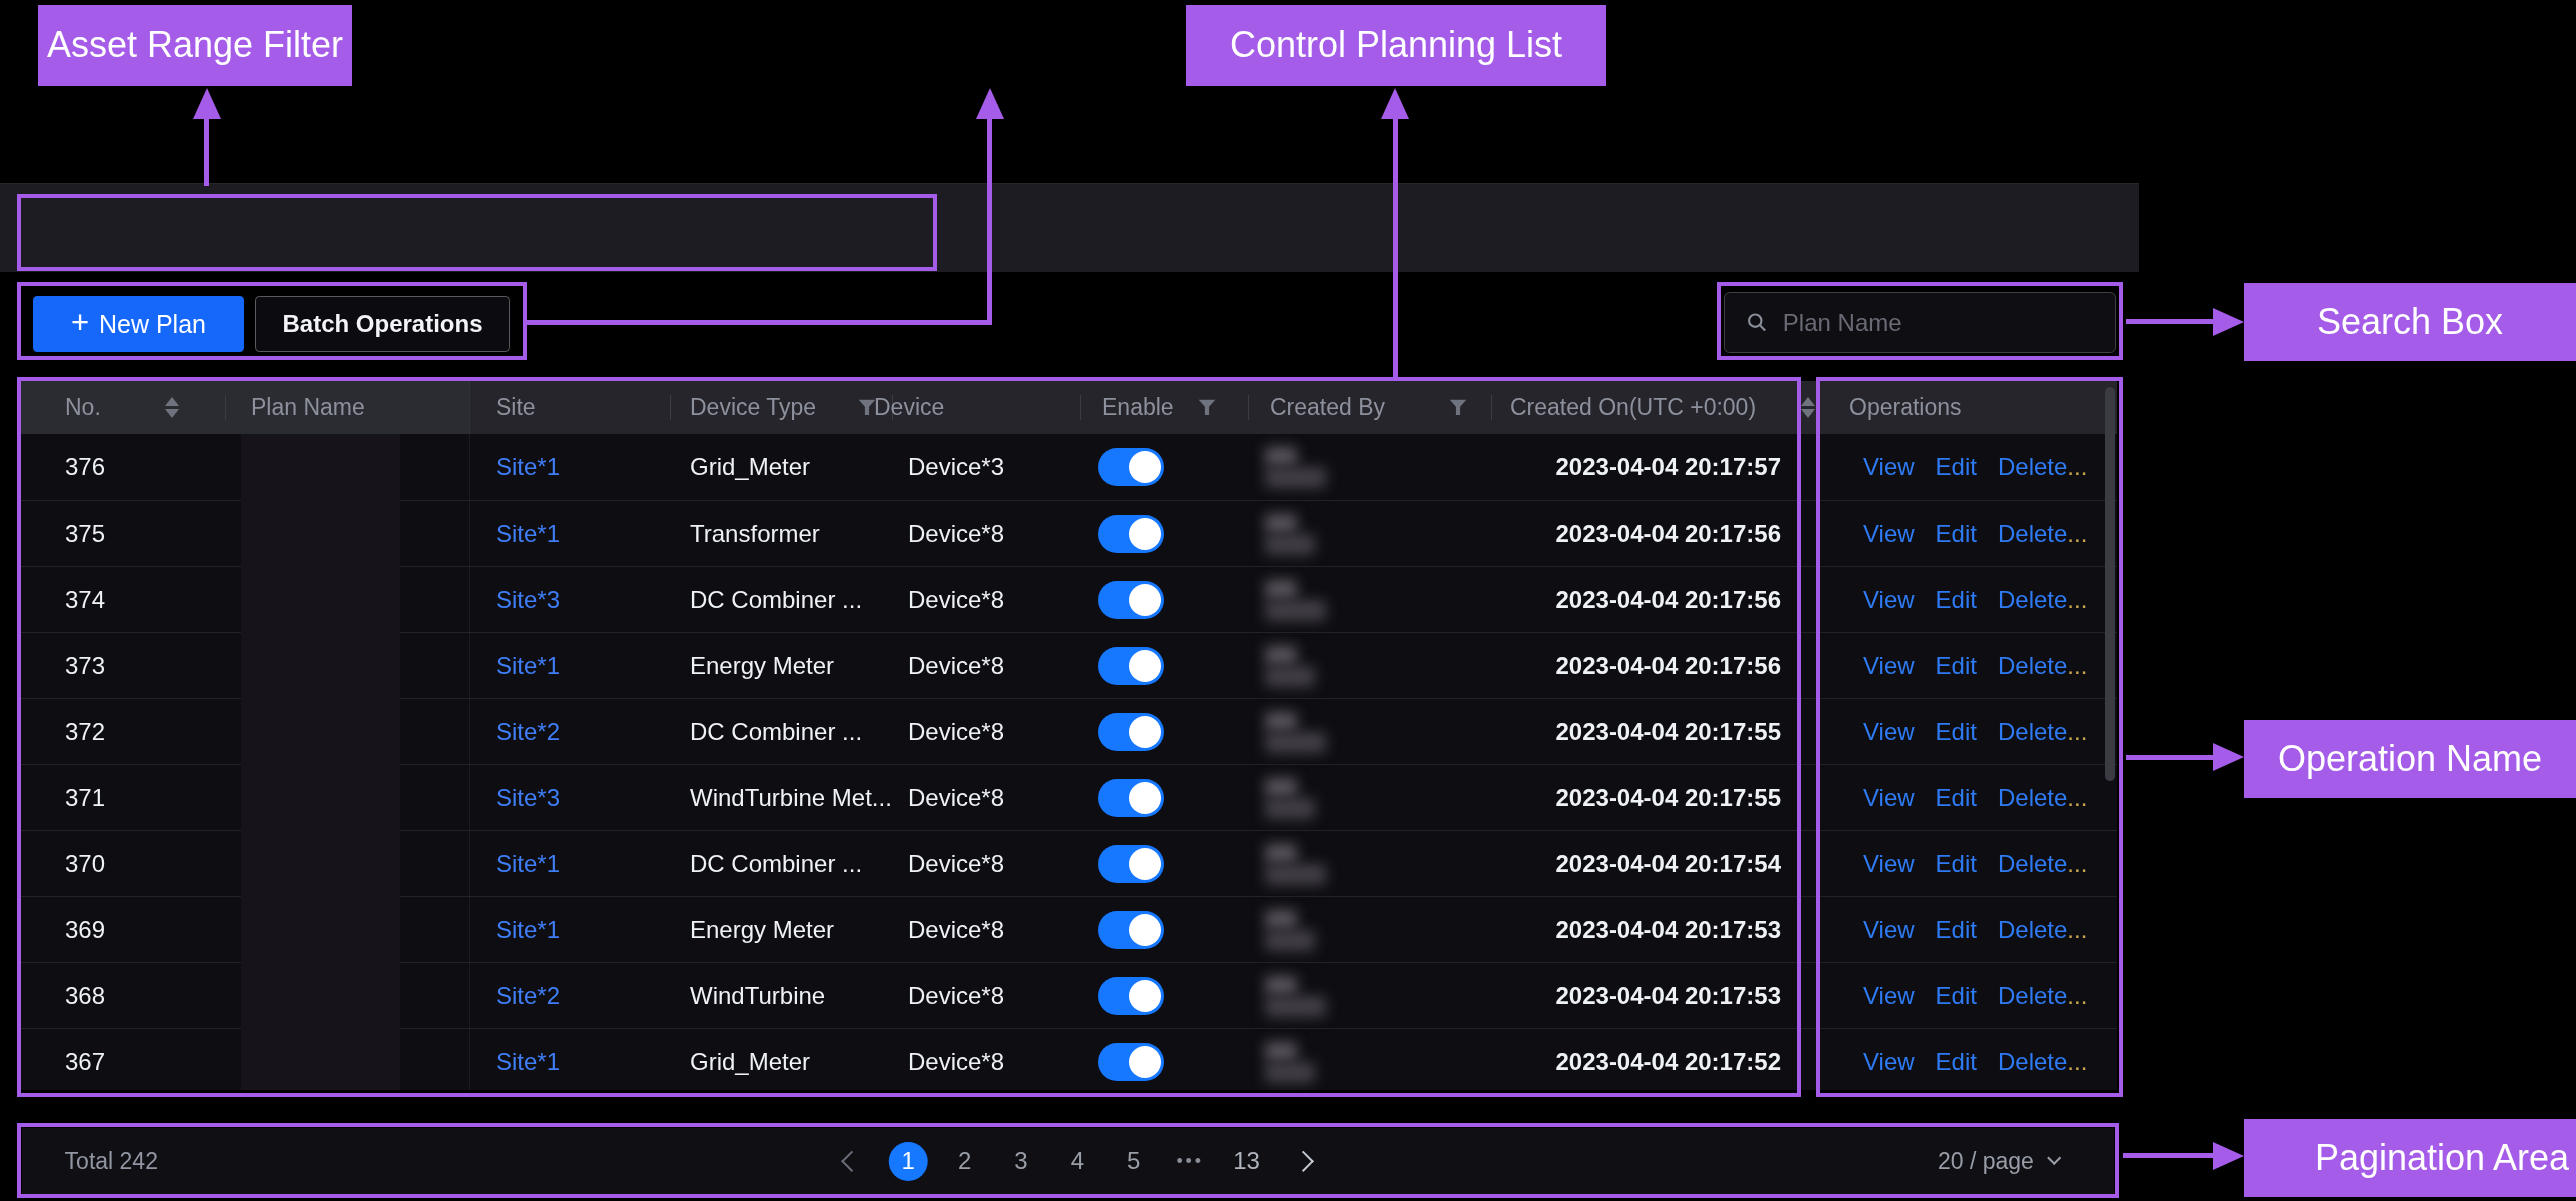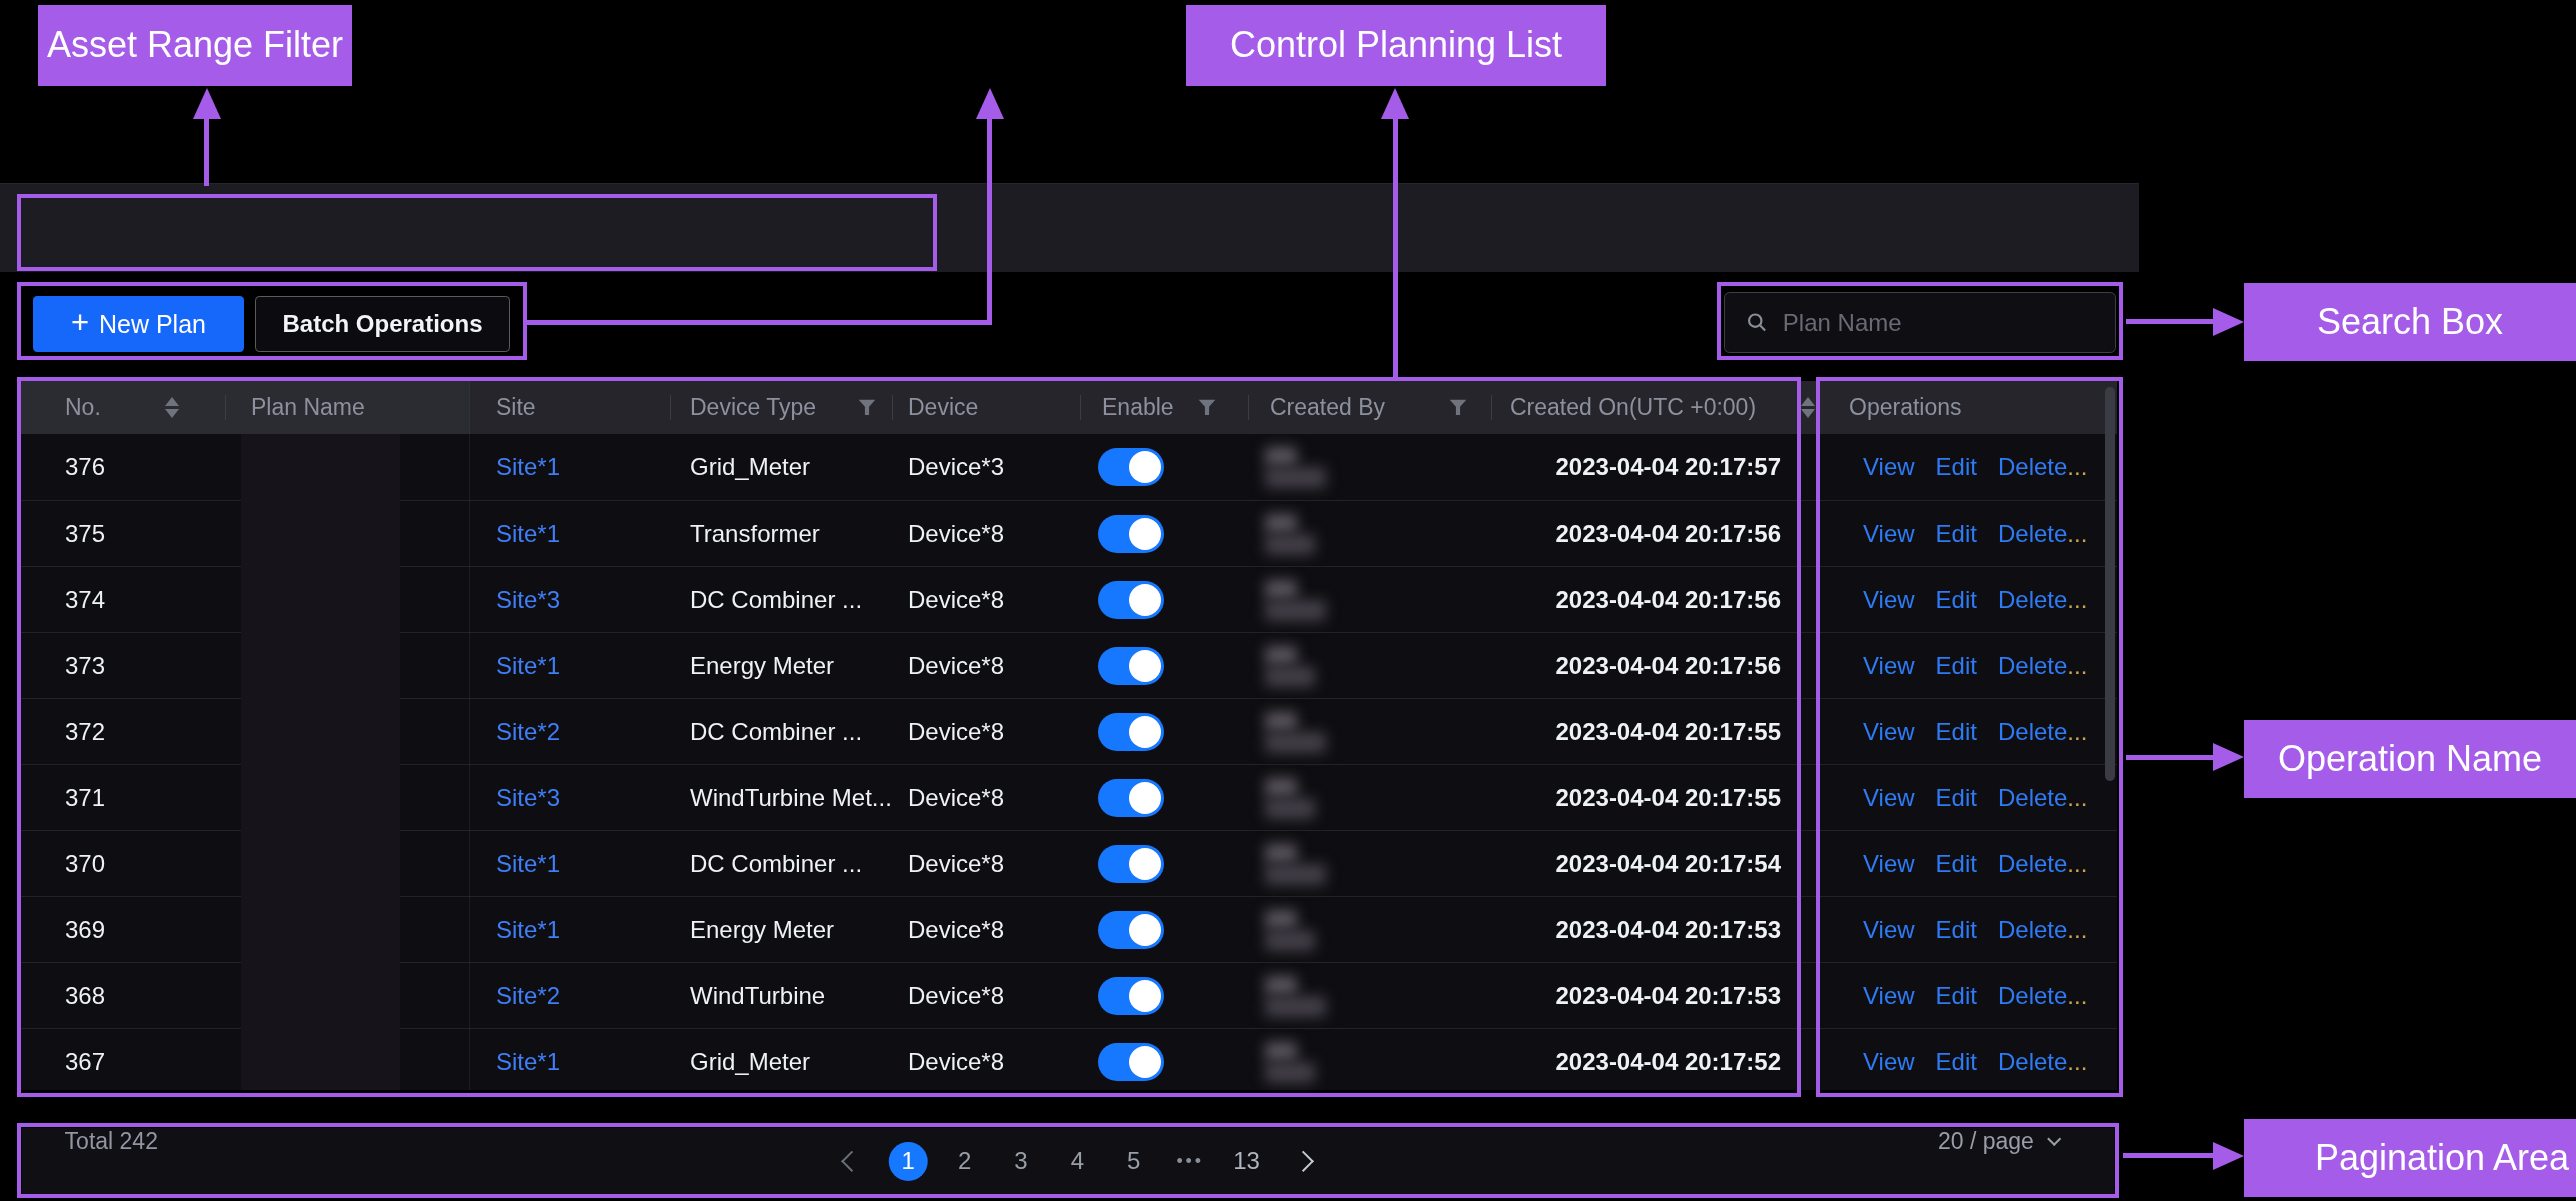--- a/index.html
+++ b/index.html
@@ -88,21 +88,21 @@
   .chev-dn{display:inline-block;width:11px;height:11px;border-right:2.8px solid #c0c4cc;
            border-bottom:2.8px solid #c0c4cc;transform:rotate(45deg);margin-top:-5.6px;}
   .chev-dn.small{width:8.4px;height:8.4px;border-width:2.1px;border-color:#9a9ea8;}
   .pg-chev{display:inline-block;width:12.6px;height:12.6px;border-right:2.8px solid #6a6e78;
            border-bottom:2.8px solid #6a6e78;}
   .pg-chev.left{transform:rotate(135deg);}
   .pg-chev.right{transform:rotate(-45deg);border-color:#c6cad2;}
 
   
   .pagbar{position:absolute;left:21.6px;top:1128px;width:2092px;height:66px;background:#0f0f14;
-          display:flex;align-items:flex-start;}
+          display:flex;align-items:center;}
   .pag-total{margin-left:43px;font-size:23px;color:#9296a2;}
   .pager{position:absolute;left:50%;top:0;height:66px;transform:translateX(-48%);
          display:flex;align-items:center;gap:17.4px;}
   .pg-item{width:39px;height:66px;display:flex;align-items:center;justify-content:center;
            font-size:24px;color:#9a9ea6;}
   .pg-item.current{color:#fff;}
   .pg-circle{width:39px;height:39px;border-radius:50%;background:var(--toggle);display:flex;
              align-items:center;justify-content:center;}
   .pg-dots{letter-spacing:2.8px;font-size:18px;color:#8a8e98;}
   .pg-last{color:#b0b4bc;}
@@ -166,21 +166,21 @@
       <div class="hcell" style="left:230px">Plan Name</div>
       <div class="hcell" style="left:475px">Site</div>
       <div class="hsep" style="left:649px"></div>
       <div class="hcell" style="left:669px">Device Type</div>
       <div class="hcell" style="left:837px">
         <svg class="funnel" width="18" height="16.7" viewBox="0 0 26 24">
             <path d="M1 1 H25 L16 11 V23 H10 V11 Z" fill="#6f737d"></path>
           </svg>
       </div>
       <div class="hsep" style="left:871px"></div>
-      <div class="hcell" style="left:887px">Device</div>
+      <div class="hcell" style="left:853px">Device</div>
       <div class="hsep" style="left:1059px"></div>
       <div class="hcell" style="left:1081px">Enable</div>
       <div class="hcell" style="left:1177px">
         <svg class="funnel" width="18" height="16.7" viewBox="0 0 26 24">
             <path d="M1 1 H25 L16 11 V23 H10 V11 Z" fill="#6f737d"></path>
           </svg>
       </div>
       <div class="hsep" style="left:1227px"></div>
       <div class="hcell" style="left:1249px">Created By</div>
       <div class="hcell" style="left:1428px">

